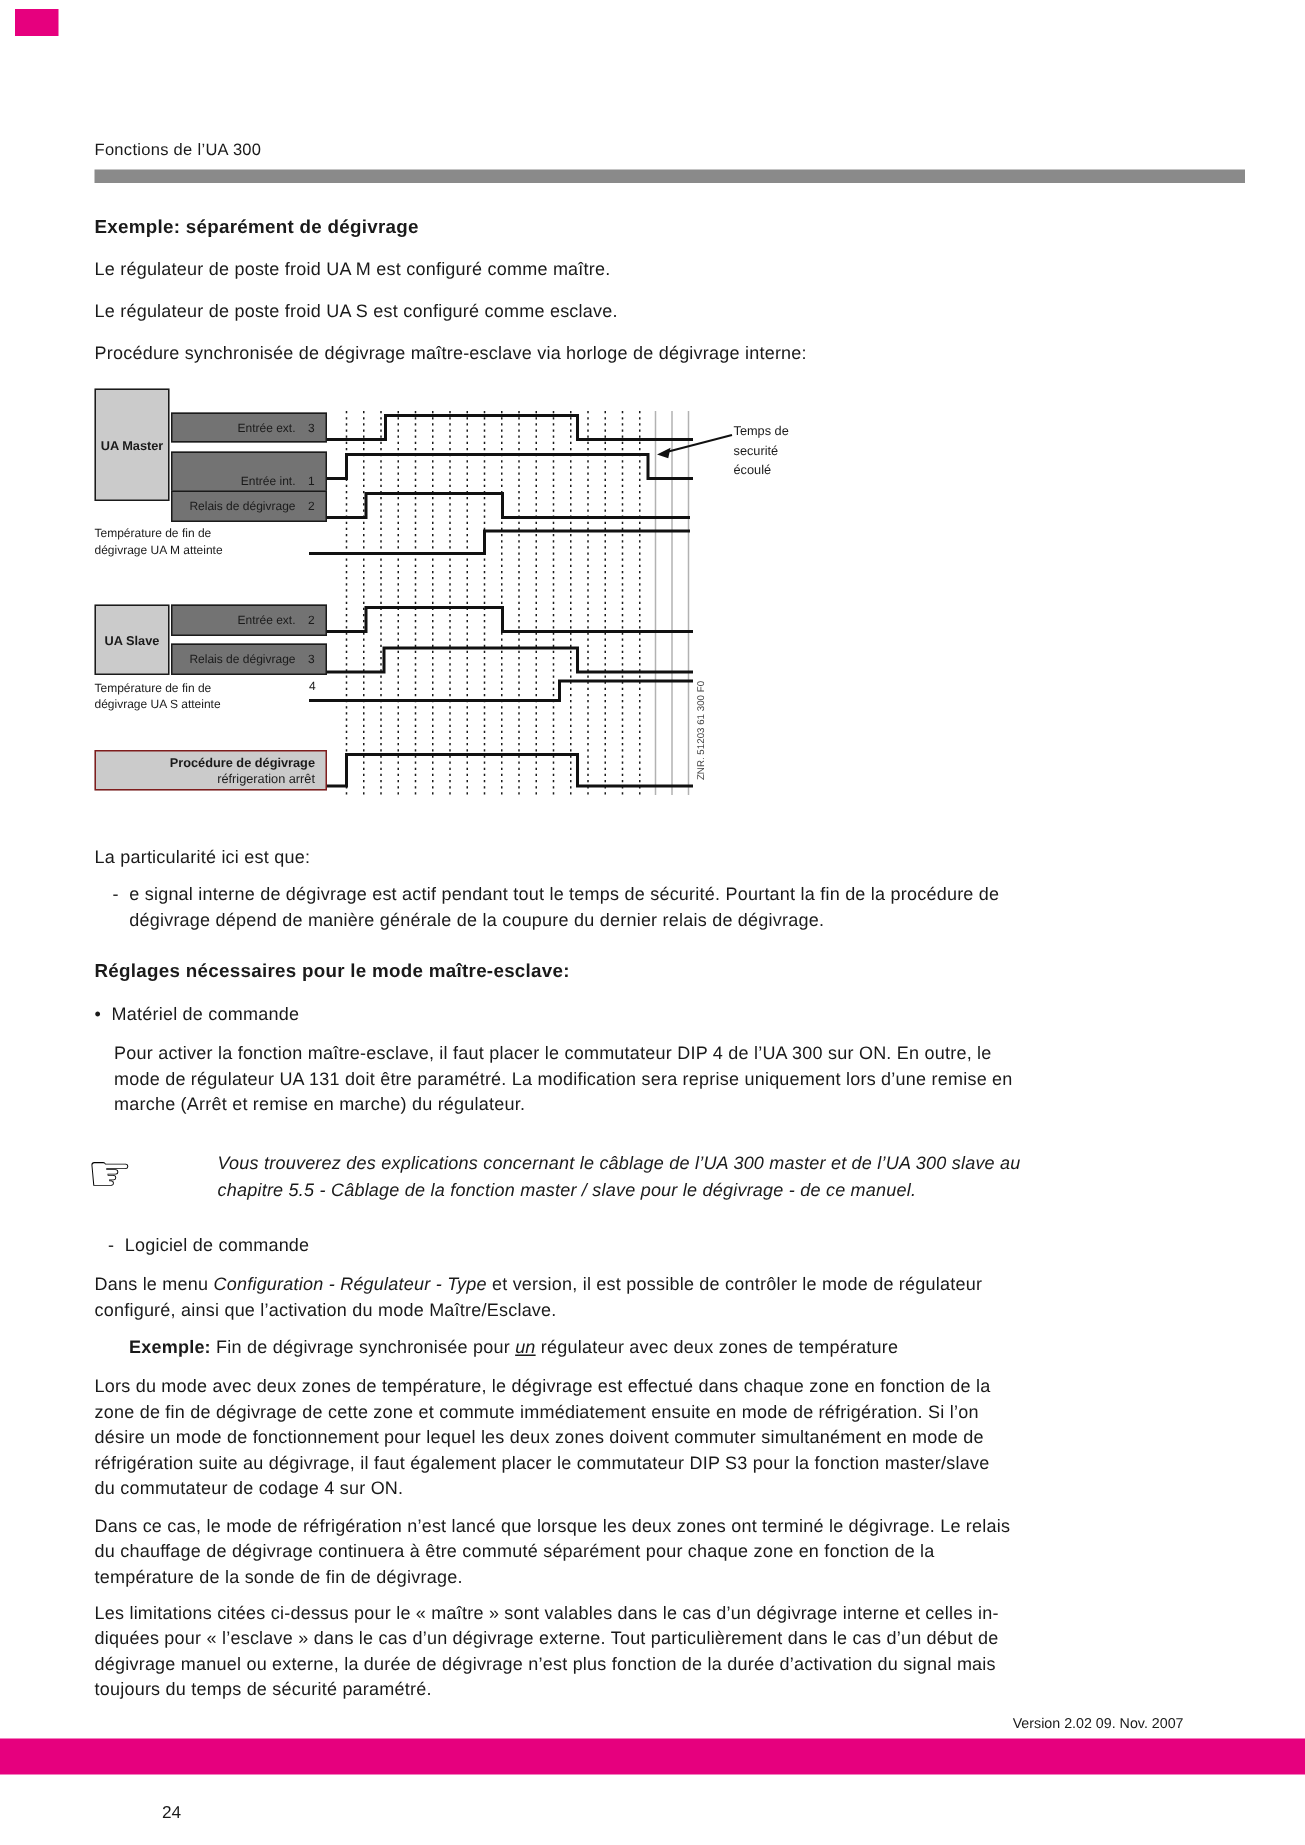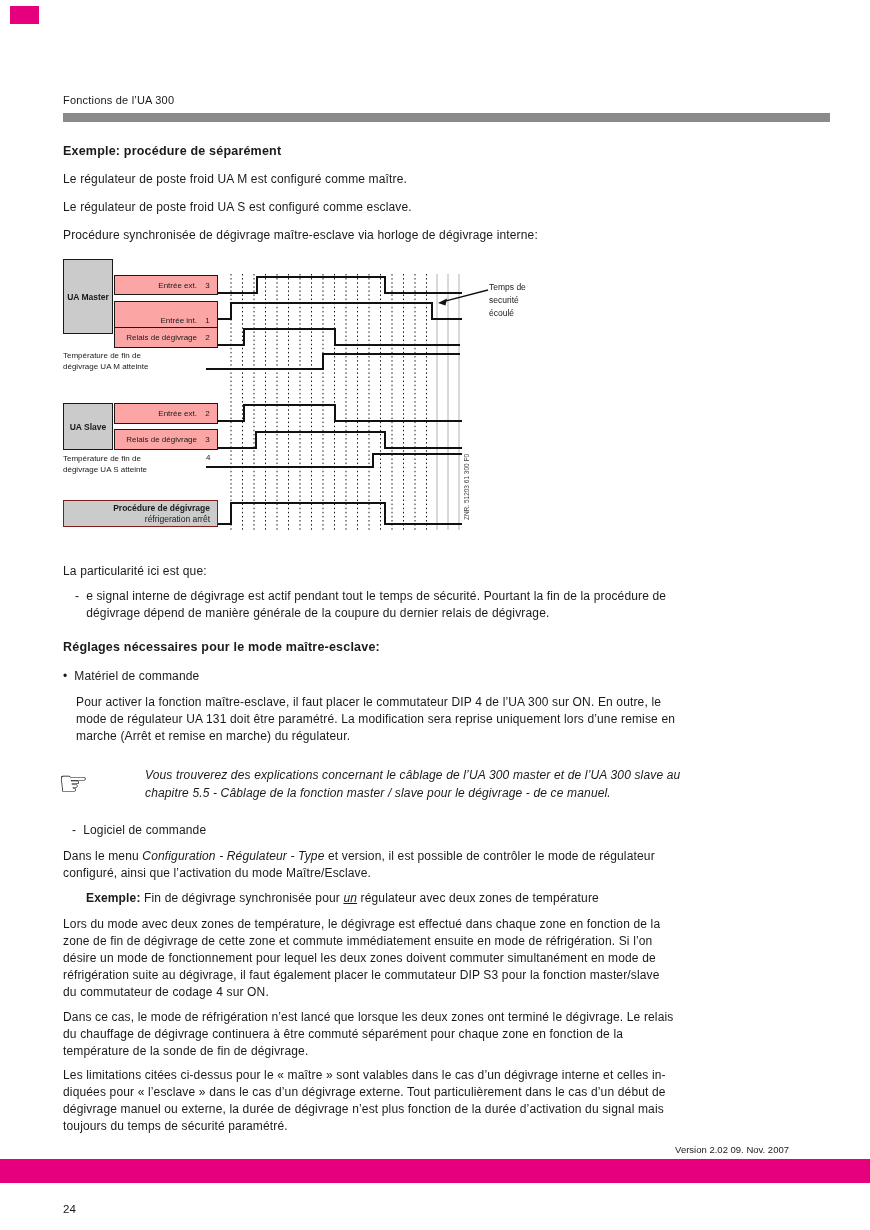--- a/index.html
+++ b/index.html
@@ -14,44 +14,44 @@
   .preline{white-space:pre-line;}
   .dash-row{display:flex;gap:7px;}
   .italic{font-style:italic;}
   .note-txt{font-size:12px;line-height:17.5px;font-style:italic;white-space:pre-line;letter-spacing:.15px;}
   .hand-icon{font-family:"DejaVu Sans",sans-serif;font-size:34px;line-height:34px;color:#000;}
   .underline-it{font-style:italic;text-decoration:underline;}
   
   .dg-box{background:#cbcbcb;border:1px solid #1a1a1a;box-sizing:border-box;}
   .dg-group{display:flex;align-items:center;justify-content:center;
             font-size:8.5px;font-weight:bold;}
-  .dg-row{background:#fca5a5;border:1px solid #1a1a1a;box-sizing:border-box;
+  .dg-row{background:#737373;border:1px solid #1a1a1a;box-sizing:border-box;
           display:flex;align-items:center;justify-content:flex-end;
           font-size:8px;padding-right:3px;}
   .dg-row .num{display:inline-block;width:13px;text-align:center;margin-left:4px;}
   .dg-sidelabel{font-size:8px;line-height:11px;white-space:pre-line;}
   .dg-note{font-size:8.5px;line-height:13px;white-space:pre-line;}
   .proc-box{background:#cbcbcb;border:1px solid #7f1d1d;box-sizing:border-box;
             font-size:8.5px;line-height:11px;text-align:right;padding:2px 7px 0 0;}
   .proc-box .l1{font-weight:bold;}
   .footer-bar{background:#e6007e;}
-  .footer-page{font-size:11.5px;}
+  .footer-page{font-size:11.5px;margin-left:45px;}
   .footer-version{font-size:9.5px;}
 </style>
 </head>
 <body>
 
 <div class="page">
 
   <div class="abs brand" style="left:10px;top:6px;width:29px;height:18px;"></div>
 
   <div class="abs header-title" style="left:63px;top:94px;">Fonctions de l’UA 300</div>
   <div class="abs header-bar" style="left:63px;top:113px;width:767px;height:9px;"></div>
 
-  <div class="abs h-bold" style="left:63px;top:144px;">Exemple: procédure de séparément</div>
+  <div class="abs h-bold" style="left:63px;top:144px;">Exemple: séparément de dégivrage</div>
   <div class="abs body-txt" style="left:63px;top:171px;">Le régulateur de poste froid UA M est configuré comme maître.</div>
   <div class="abs body-txt" style="left:63px;top:199px;">Le régulateur de poste froid UA S est configuré comme esclave.</div>
   <div class="abs body-txt" style="left:63px;top:227px;">Procédure synchronisée de dégivrage maître-esclave via horloge de dégivrage interne:</div>
 
   <div class="abs dg-box dg-group" style="left:63px;top:259px;width:50px;height:75px;">UA Master</div>
 
   <div class="abs dg-row" style="left:114px;top:275px;width:104px;height:20px;">
     <span>Entrée ext.</span>
     <span class="num">3</span>
   </div>

